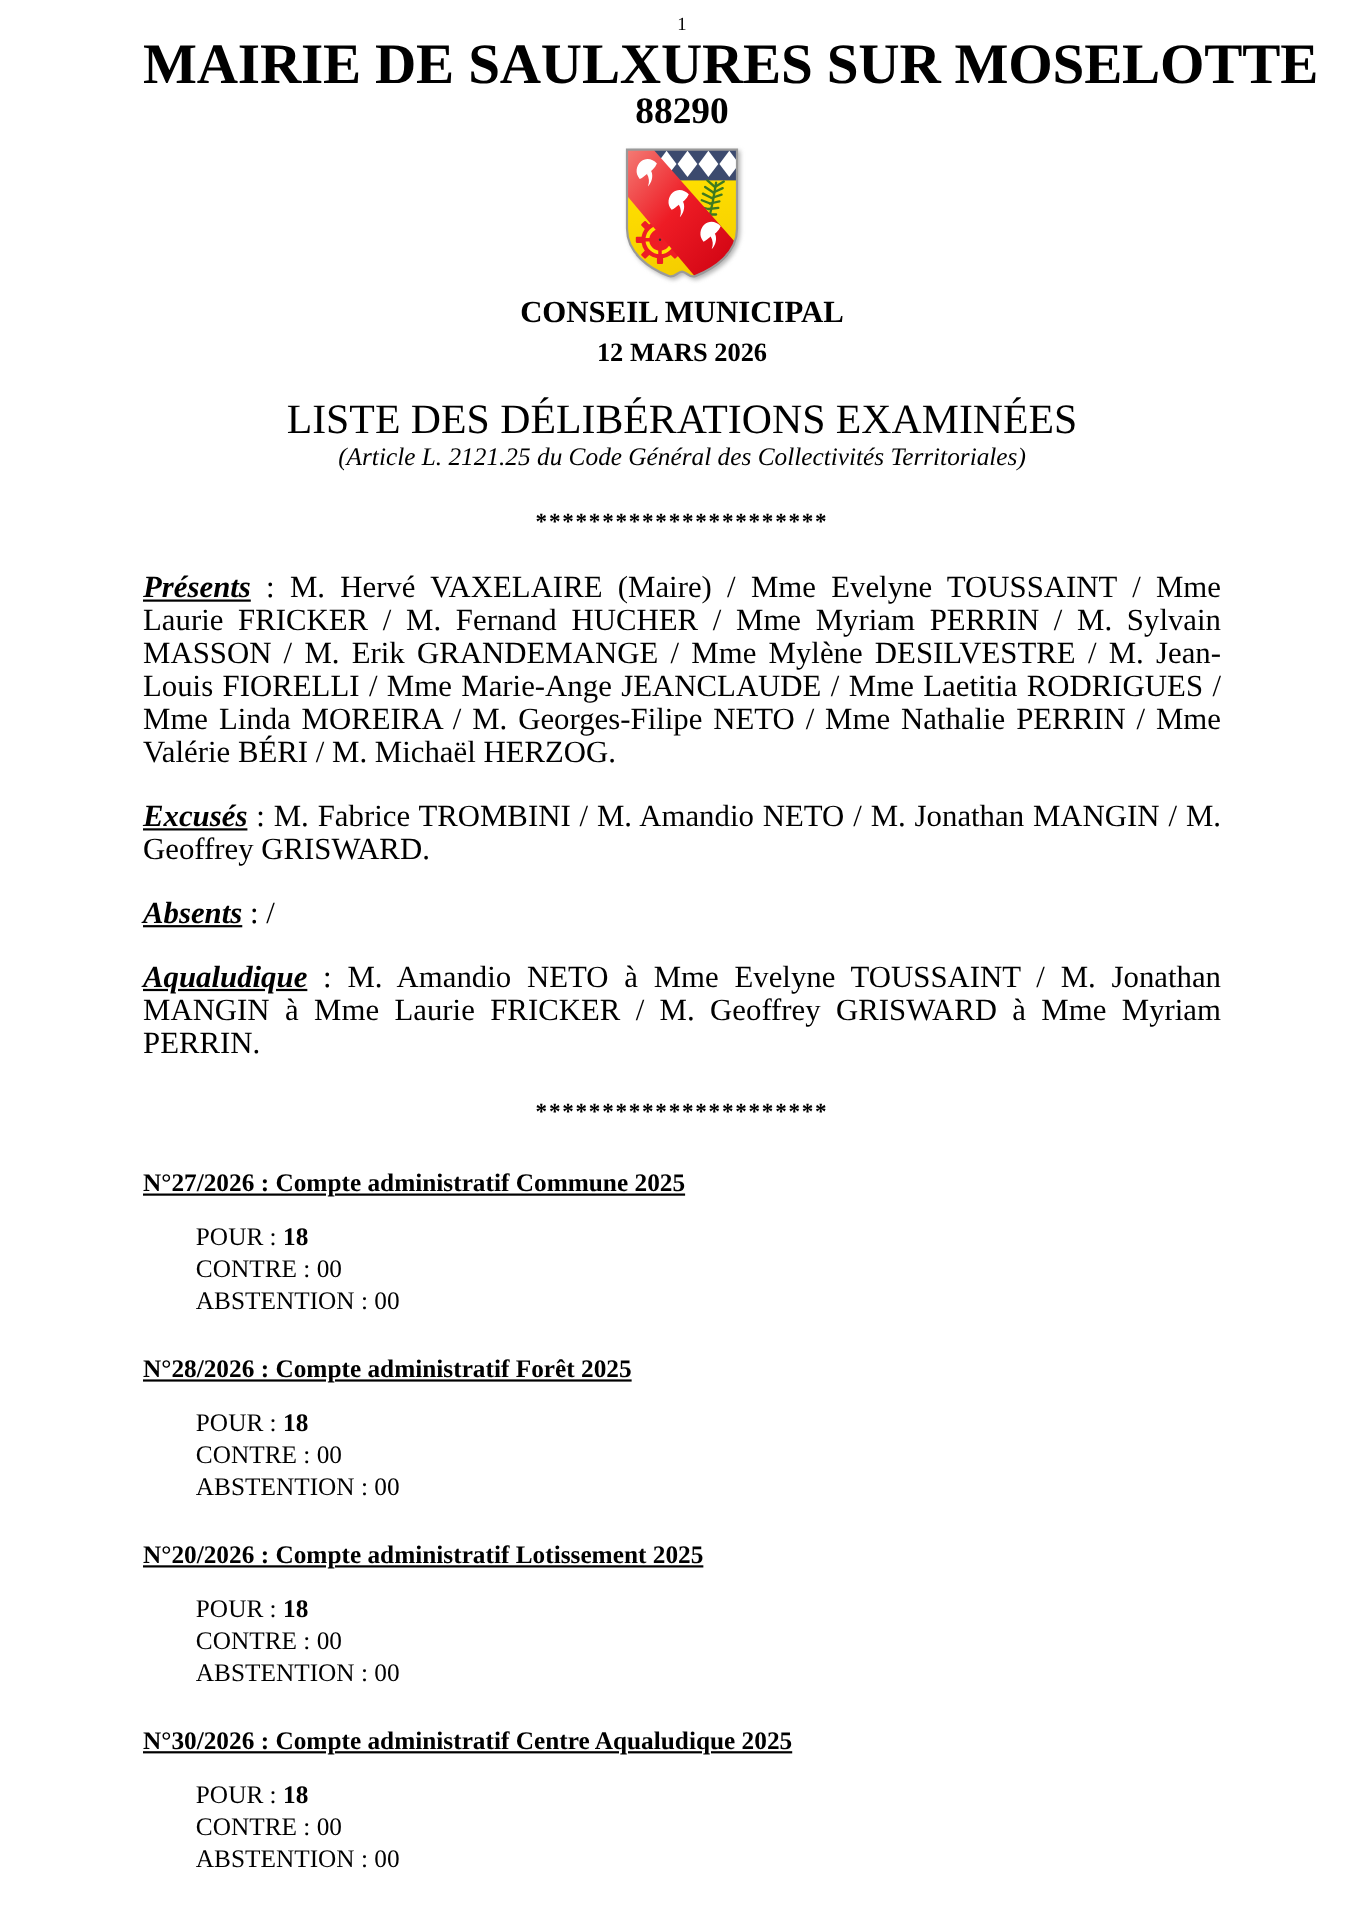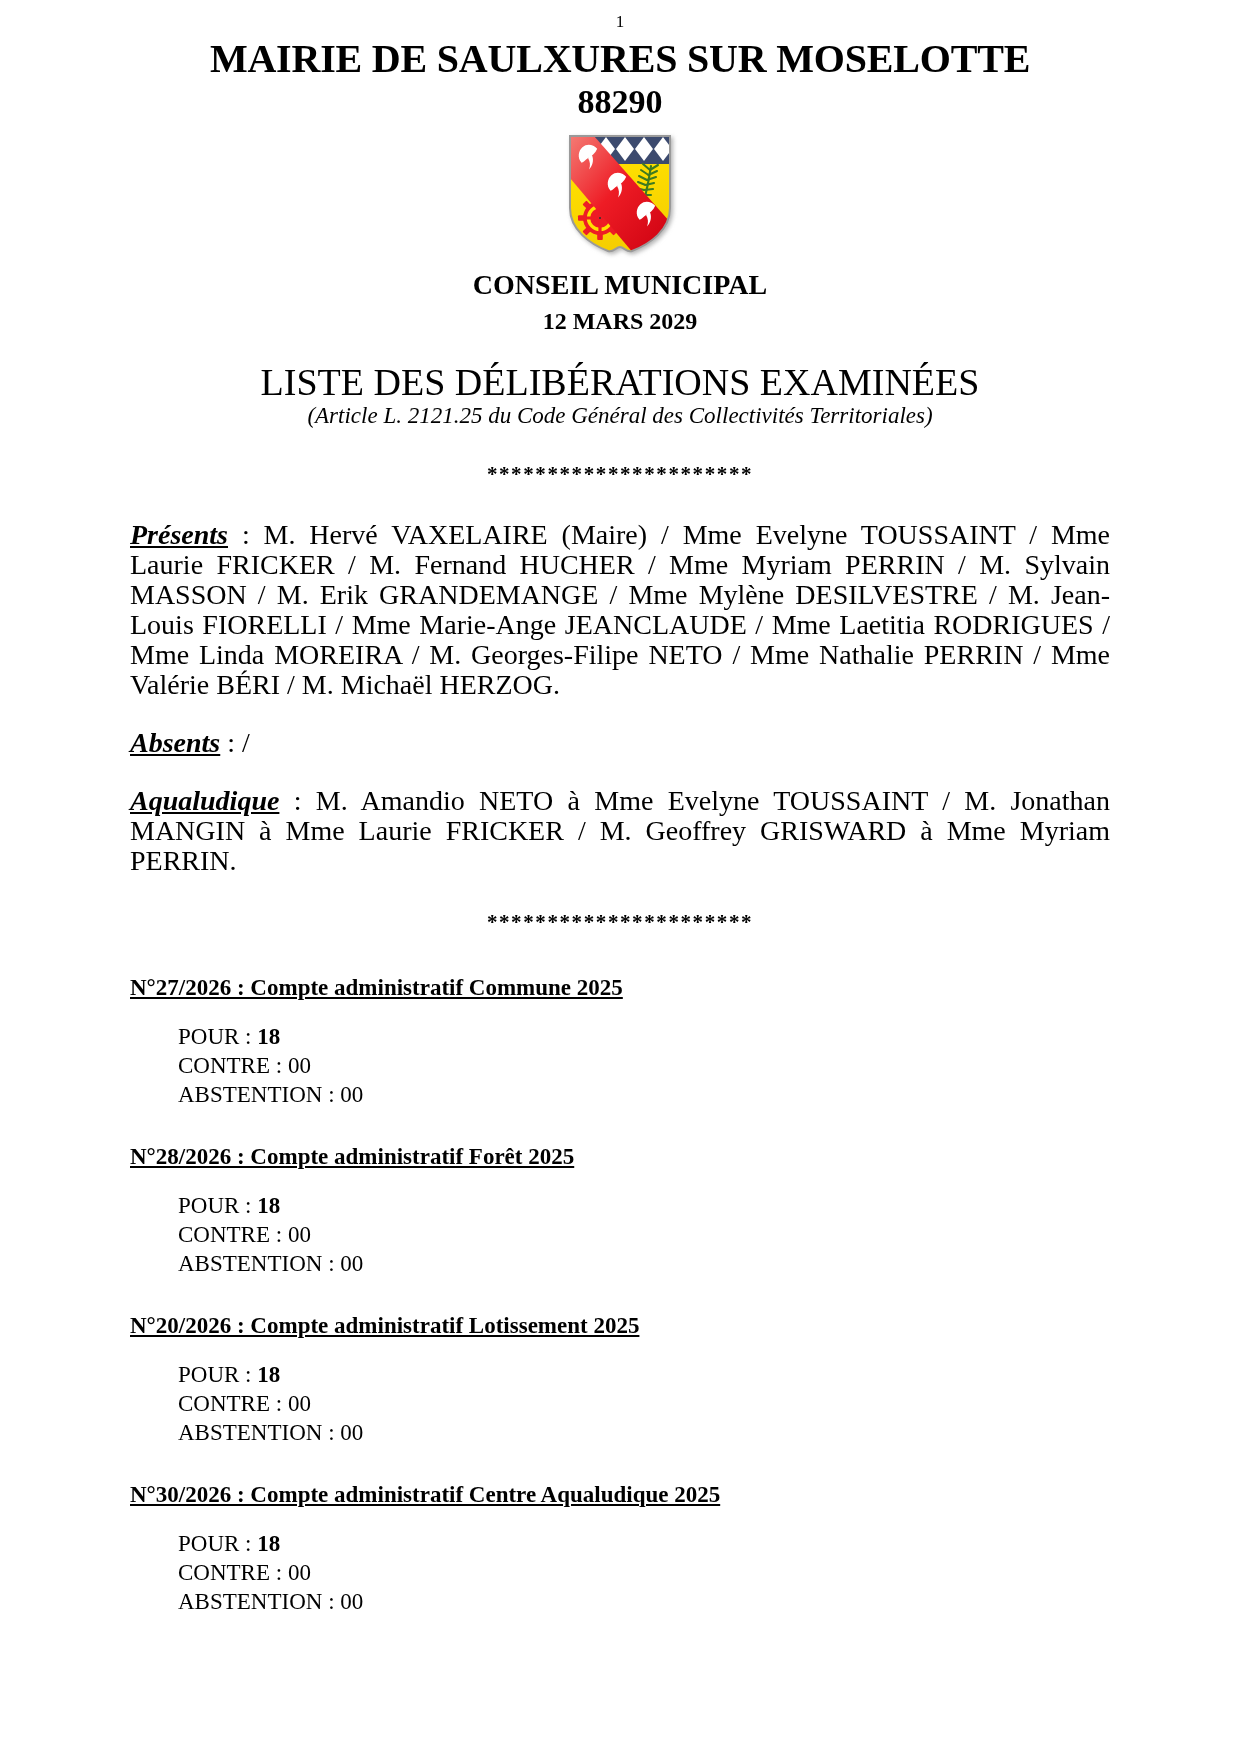--- a/index.html
+++ b/index.html
@@ -35,21 +35,21 @@
     text-align: center;
     font-size: 17px;
     line-height: 20px;
     margin-top: 12px;
     margin-bottom: 4px;
     font-family: "Liberation Serif", serif;
   }
   .mairie-title {
     text-align: center;
     font-weight: bold;
-    font-size: 40px;
+    font-size: 52px;
     line-height: 46px;
     letter-spacing: -0.2px;
     font-family: "Liberation Serif", "DejaVu Serif", serif;
     margin: 0;
     white-space: nowrap;
   }
   .mairie-cp {
     text-align: center;
     font-weight: bold;
     font-size: 34px;
@@ -231,31 +231,34 @@
                 <path d="M-2,0.8 C-3,5 -5,8 -9,10 C-6,10 -1,8 1.5,4 C2.4,2.6 2.6,1.4 2.4,0.6 Z"></path>
               </g>
             </g>
           </g>
           <path d="M2,2 H102 V74 C102,96 82,110 64,117 C59,119 56,113 52,113 C48,113 45,119 40,117 C22,110 2,96 2,74 Z" fill="none" stroke="#9a9a9a" stroke-width="2"></path>
         </svg>
       </div>
     </div>
 
     <div class="conseil">CONSEIL MUNICIPAL</div>
-    <div class="date">12 MARS 2029</div>
+    <div class="date">12 MARS 2026</div>
 
     <div class="liste">LISTE DES DÉLIBÉRATIONS EXAMINÉES</div>
     <div class="article">(Article L. 2121.25 du Code Général des Collectivités Territoriales)</div>
 
     <div class="stars">**********************</div>
 
     <p class="att-block first">
       <span class="att-label">Présents</span><span> : </span><span>M. Hervé VAXELAIRE (Maire) / Mme Evelyne TOUSSAINT / Mme Laurie FRICKER / M. Fernand HUCHER / Mme Myriam PERRIN / M. Sylvain MASSON / M. Erik GRANDEMANGE / Mme Mylène DESILVESTRE / M. Jean-Louis FIORELLI / Mme Marie-Ange JEANCLAUDE / Mme Laetitia RODRIGUES / Mme Linda MOREIRA / M. Georges-Filipe NETO / Mme Nathalie PERRIN / Mme Valérie BÉRI / M. Michaël HERZOG.</span>
     </p>
 
+    <p class="att-block">
+      <span class="att-label">Excusés</span><span> :  </span><span>M. Fabrice TROMBINI / M. Amandio NETO / M. Jonathan MANGIN / M. Geoffrey GRISWARD.</span>
+    </p>
 
     <p class="att-block">
       <span class="att-label">Absents</span><span> : </span><span>/</span>
     </p>
 
     <p class="att-block">
       <span class="att-label">Aqualudique</span><span> : </span><span>M. Amandio NETO à Mme Evelyne TOUSSAINT / M. Jonathan MANGIN à Mme Laurie FRICKER / M. Geoffrey GRISWARD à Mme Myriam PERRIN.</span>
     </p>
 
     <div class="stars second">**********************</div>

